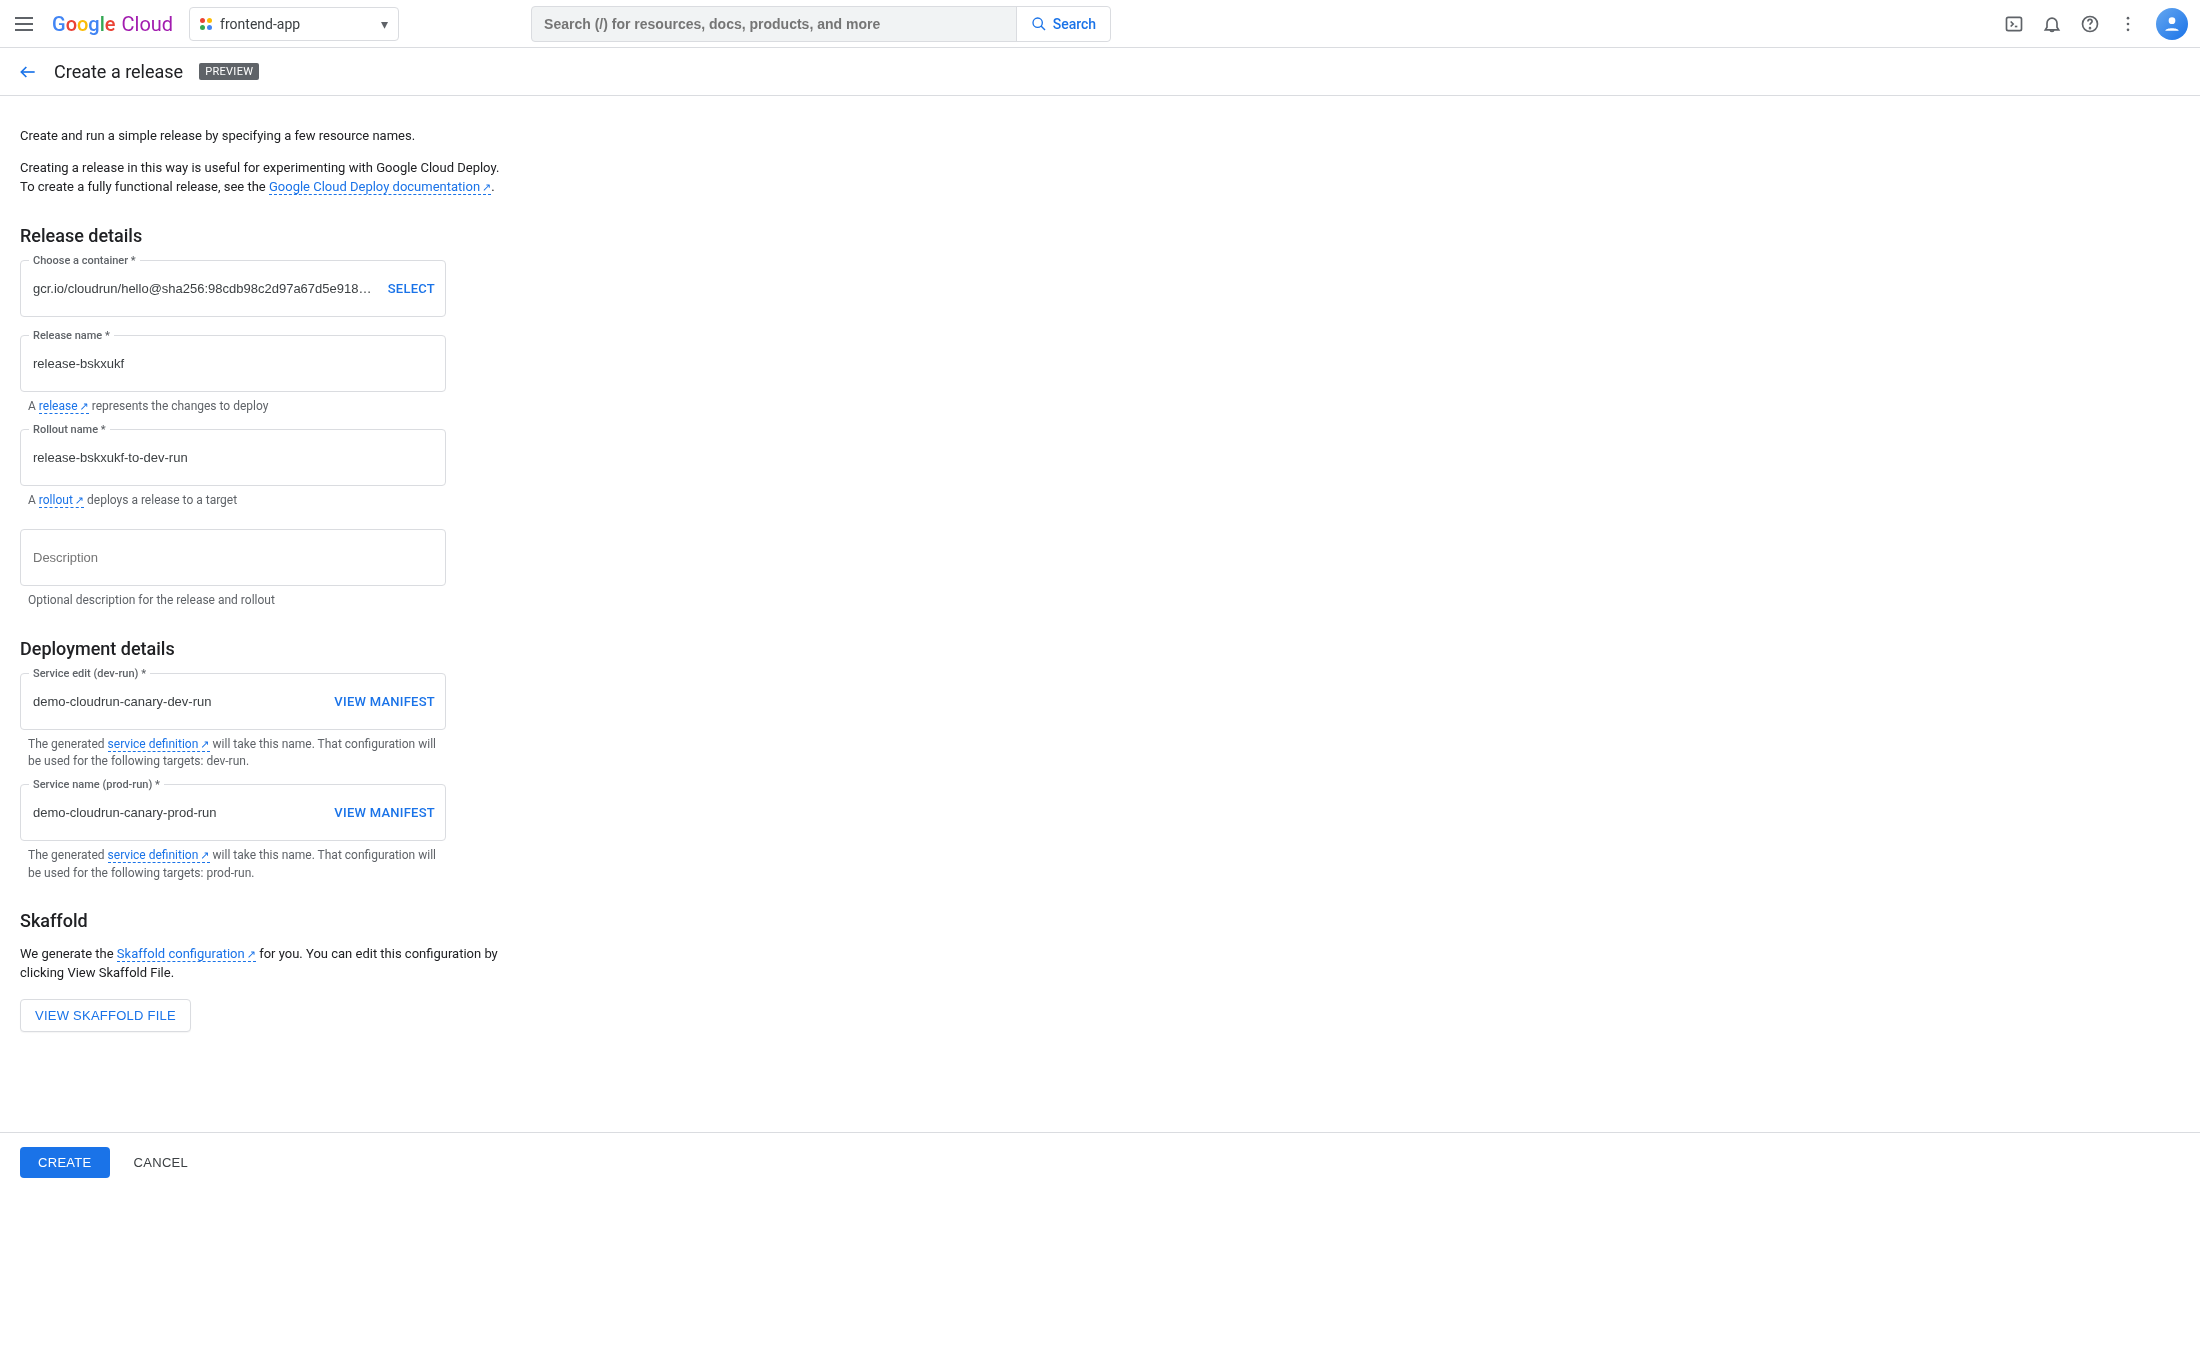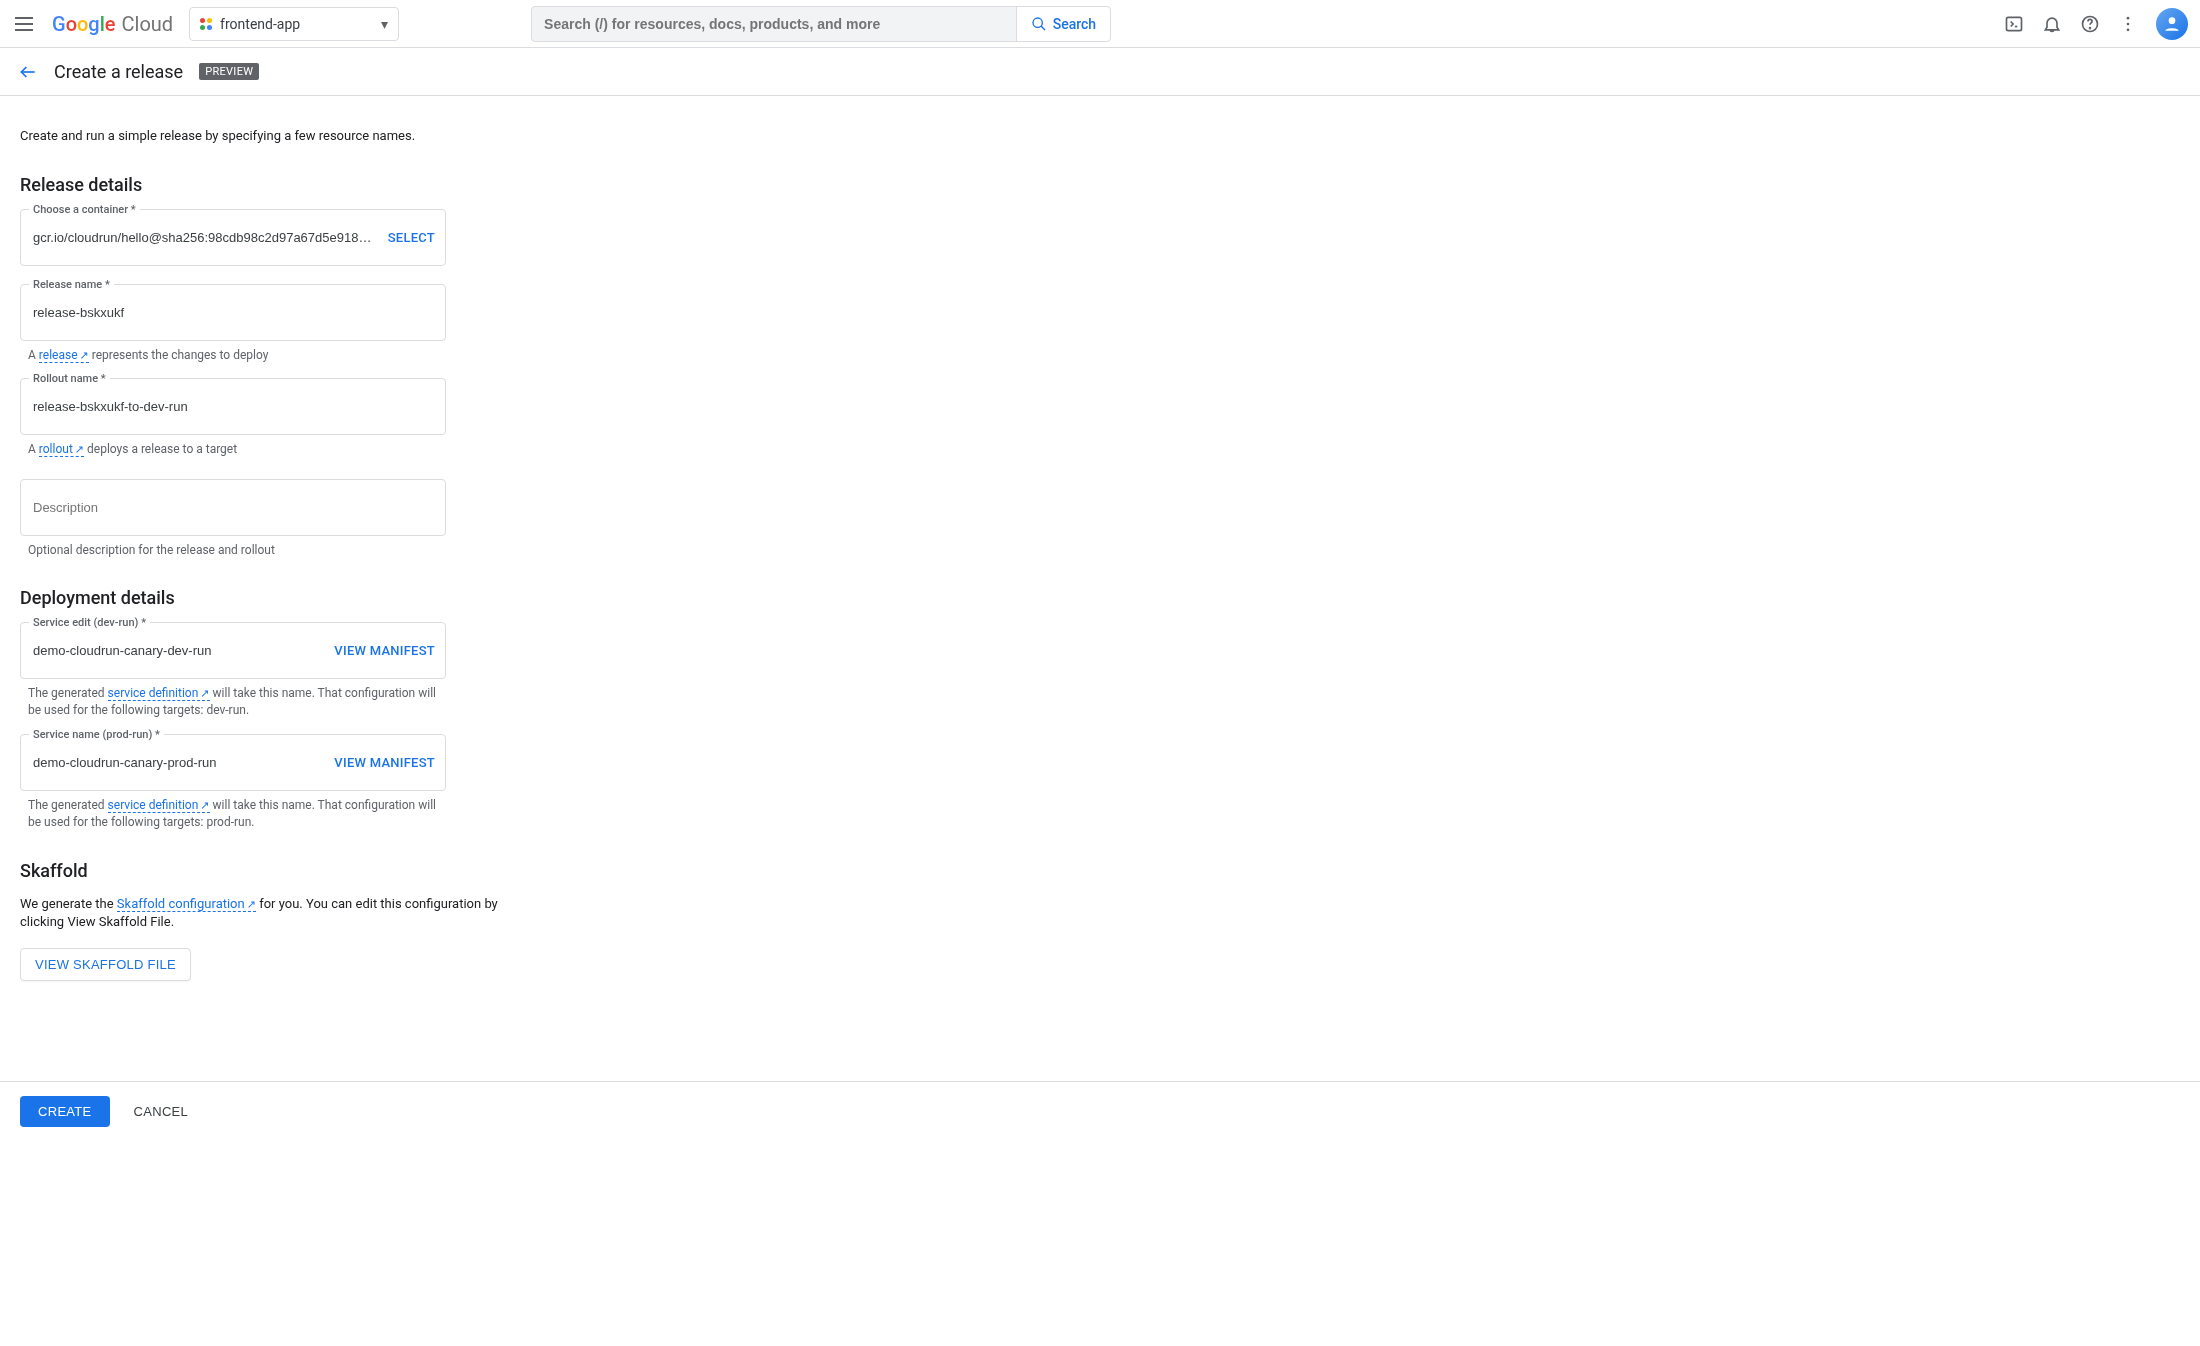--- a/index.html
+++ b/index.html
@@ -21,21 +21,21 @@
   }
   .hamburger { width: 24px; height: 24px; display:flex; flex-direction:column; justify-content:center; gap:4px; cursor:pointer; }
   .hamburger span { display:block; height:2px; background:#5f6368; width:18px; margin:0 auto; }
   .logo { display:flex; align-items:center; gap:4px; font-size:20px; font-weight:400; }
   .logo .g { color:#4285f4; }
   .logo .o1 { color:#ea4335; }
   .logo .o2 { color:#fbbc05; }
   .logo .g2 { color:#4285f4; }
   .logo .l { color:#34a853; }
   .logo .e { color:#ea4335; }
-  .logo .cloud { color:#737373; margin-left:2px; }
+  .logo .cloud { color:#a21caf; margin-left:2px; }
   .project-picker {
     display:flex; align-items:center; gap:8px;
     border:1px solid #dadce0; border-radius:4px;
     height:34px; padding:0 10px; min-width:210px;
     cursor:pointer; font-size:14px; color:#3c4043;
   }
   .project-picker .dots { display:grid; grid-template-columns:repeat(2,5px); gap:2px; }
   .project-picker .dots i { width:5px;height:5px;border-radius:50%;display:block; }
   .project-picker .dots i:nth-child(1){background:#ea4335;}
   .project-picker .dots i:nth-child(2){background:#fbbc05;}
@@ -212,20 +212,23 @@
         <polyline points="10 6 4 12 10 18"></polyline>
       </svg>
   </span>
   <h1>Create a release</h1>
   <span class="preview-badge">PREVIEW</span>
 </div>
 
 <div class="content">
 
   <p class="intro">Create and run a simple release by specifying a few resource names.</p>
+  <p class="intro">
+    <span>Creating a release in this way is useful for experimenting with Google Cloud Deploy. To create a fully functional release, see the </span><a href="#"><span>Google Cloud Deploy documentation</span><span class="ext-icon">↗</span></a><span>.</span>
+  </p>
 
   
   <h2 class="section">Release details</h2>
 
   <div class="field">
     <span class="floating-label">Choose a container *</span>
     <input type="text" value="gcr.io/cloudrun/hello@sha256:98cdb98c2d97a67d5e9183beedfec98ca9" style="">
     <span class="inline-action">SELECT</span>
   </div>
 

